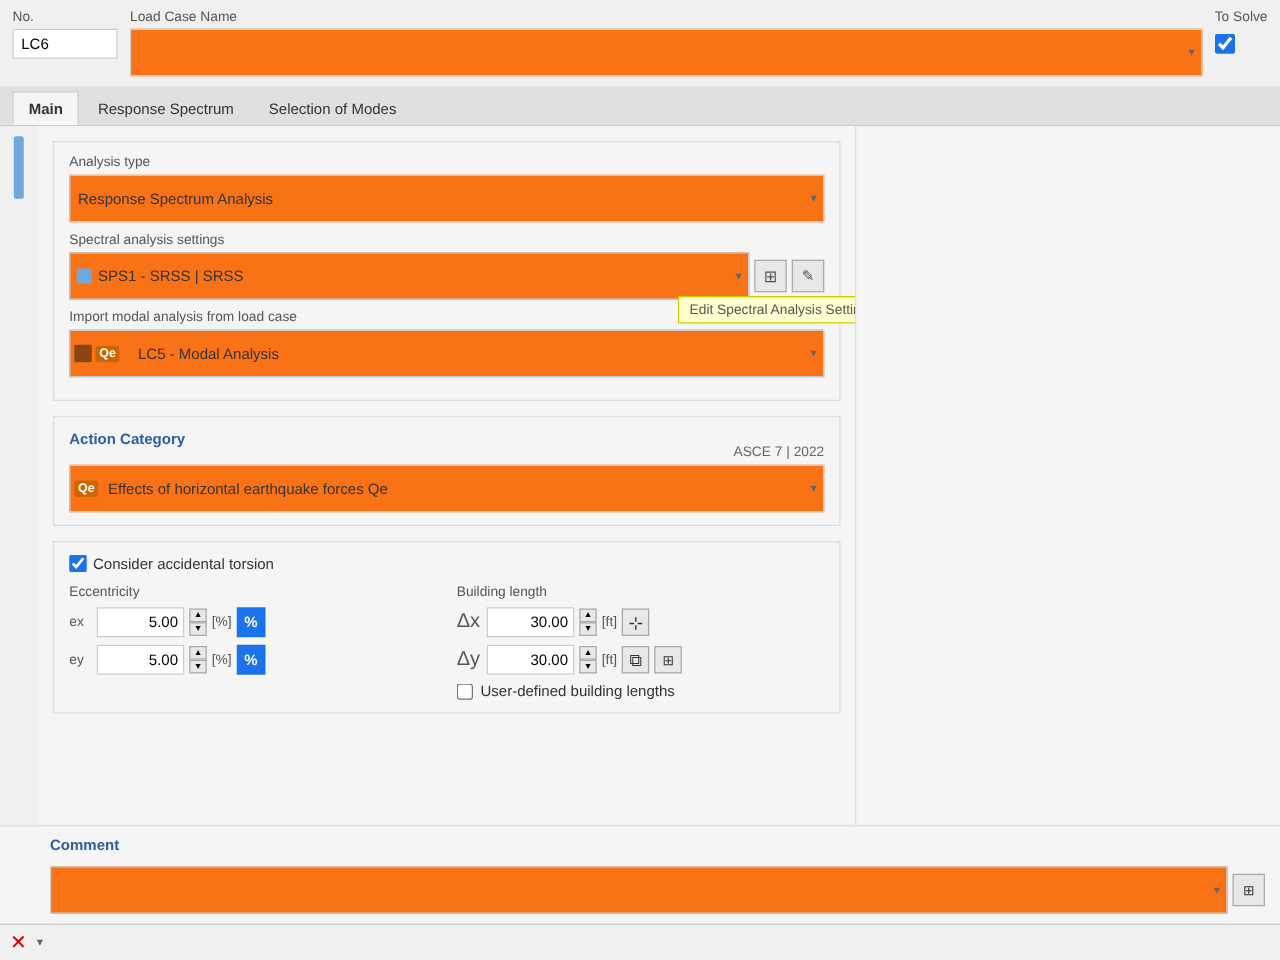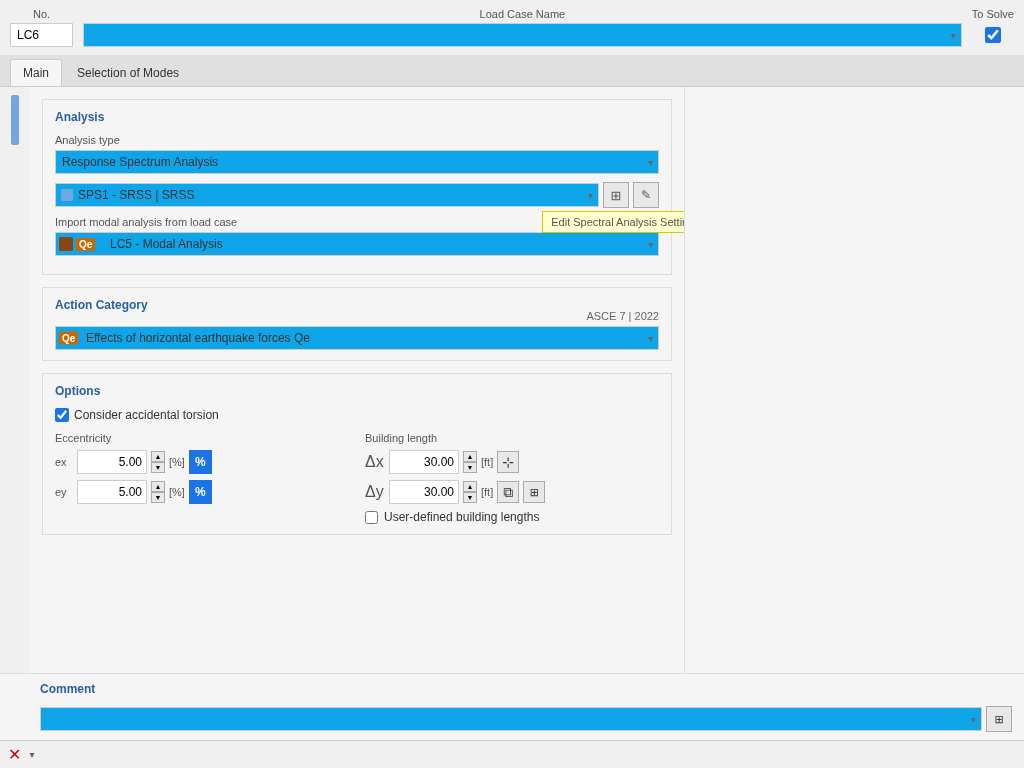--- a/index.html
+++ b/index.html
@@ -1,43 +1,43 @@
 <!DOCTYPE html>
 <html><head>
   <meta charset="utf-8">
   <style>
     * { box-sizing: border-box; margin: 0; padding: 0; font-family: 'Segoe UI', Arial, sans-serif; font-size: 12px; }
     body { background: #e8e8e8; color: #333; }
     .main-container { display: flex; flex-direction: column; height: 768px; background: #f0f0f0; }
     
     
     .header-row { display: flex; align-items: flex-start; padding: 8px 10px; background: #f0f0f0; gap: 10px; }
-    .field-group { display: flex; flex-direction: column; gap: 3px; align-items: center; }
+    .field-group { display: flex; flex-direction: column; gap: 3px; }
     .field-label { font-size: 11px; color: #555; }
-    .no-input { width: 63px; border: 1px solid #ccc; background: #fff; padding: 4px 6px; font-size: 12px; }
+    .no-input { width: 84px; border: 1px solid #ccc; background: #fff; padding: 4px 6px; font-size: 12px; }
     .load-case-name-group { flex: 1; }
     .to-solve-group { margin-left: auto; }
     .to-solve-checkbox { width: 16px; height: 16px; accent-color: #1a73e8; margin-top: 4px; }
     
     
     .tabs-bar { display: flex; background: #e0e0e0; border-bottom: 1px solid #ccc; padding: 0 10px; }
     .tab { padding: 6px 12px; cursor: pointer; border: 1px solid transparent; border-bottom: none; font-size: 12px; color: #333; background: #e0e0e0; margin-right: 2px; margin-top: 4px; }
-    .tab.active { background: #f5f5f5; border-color: #ccc; border-bottom-color: #f5f5f5; font-weight: 400; }
+    .tab.active { background: #f5f5f5; border-color: #ccc; border-bottom-color: #f5f5f5; font-weight: 700; }
     .main-panel { flex: 1; background: #f5f5f5; padding: 12px; overflow-y: auto; }
     .right-panel { width: 340px; background: #f5f5f5; border-left: 1px solid #ddd; }
     
     
     .section { background: #f5f5f5; margin-bottom: 12px; border: 1px solid #ddd; padding: 10px 12px; }
     .section-title { font-weight: 600; color: #2a5fa0; font-size: 12px; margin-bottom: 10px; }
     
     
     .form-row { margin-bottom: 8px; }
     .form-label { font-size: 11px; color: #555; margin-bottom: 4px; display: block; }
     .select-wrapper { position: relative; display: flex; align-items: center; }
-    .select-field { width: 100%; border: 1px solid #ccc; background: #0ea5e9; padding: 4px 24px 4px 6px; font-size: 12px; appearance: none; height: 24px; color: #333; cursor: pointer; }
+    .select-field { width: 100%; border: 1px solid #ccc; background: #f97316; padding: 4px 24px 4px 6px; font-size: 12px; appearance: none; height: 38px; color: #333; cursor: pointer; }
     .select-arrow { position: absolute; right: 6px; color: #666; font-size: 10px; pointer-events: none; }
     
     
     .spectral-row { display: flex; align-items: center; gap: 4px; }
     .icon-btn { width: 26px; height: 26px; border: 1px solid #aaa; background: #e8e8e8; cursor: pointer; display: flex; align-items: center; justify-content: center; font-size: 11px; position: relative; }
     
     
     .tooltip { position: absolute; top: 28px; right: -60px; background: #ffffd0; border: 1px solid #cccc00; padding: 4px 8px; white-space: nowrap; font-size: 11px; z-index: 100; pointer-events: none; }
     
     
@@ -94,45 +94,46 @@
       </div>
     </div>
     <div class="field-group to-solve-group">
       <div class="field-label">To Solve</div>
       <input type="checkbox" class="to-solve-checkbox" checked="" style="">
     </div>
   </div>
 
   <div class="tabs-bar">
     <div class="tab active">Main</div>
+    <div class="tab">Response Spectrum</div>
     <div class="tab">Selection of Modes</div>
   </div>
 
   <div class="content-wrapper">
 
     <div class="left-col">
       <div class="blue-bar"></div>
     </div>
 
     <div class="main-panel">
 
       <div class="section">
-        <div class="section-title">Analysis</div>
 
         <div class="form-row">
           <div class="form-label">Analysis type</div>
           <div class="select-wrapper">
             <select class="select-field">
               <option>Response Spectrum Analysis</option>
             </select>
             <span class="select-arrow">▾</span>
           </div>
         </div>
 
         <div class="form-row">
+          <div class="form-label">Spectral analysis settings</div>
           <div class="spectral-row">
             <div class="select-wrapper" style="flex:1; position:relative;">
               <div style="position:absolute; left:6px; top:50%; transform:translateY(-50%); width:12px; height:12px; background:#6fa8dc; border-radius:1px;"></div>
               <select class="select-field" style="padding-left:22px;">
                 <option>SPS1 - SRSS | SRSS</option>
               </select>
               <span class="select-arrow">▾</span>
             </div>
             <div class="icon-btn" style="font-size:13px; color:#555;">⊞</div>
             <div class="icon-btn" style="position:relative; font-size:12px; color:#555;">
@@ -167,21 +168,20 @@
             <span style="background:#cc6600; color:#fff; padding:1px 3px; font-size:10px; font-weight:bold; border-radius:2px;">Qe</span>
           </span>
           <select class="select-field" style="padding-left:30px;">
             <option>Effects of horizontal earthquake forces  Qe</option>
           </select>
           <span class="select-arrow">▾</span>
         </div>
       </div>
 
       <div class="section">
-        <div class="section-title">Options</div>
 
         <div class="options-checkbox-row">
           <input type="checkbox" class="options-checkbox" checked="" style="">
           <span>Consider accidental torsion</span>
         </div>
 
         <div class="eccentricity-grid">
 
           <div class="ecc-col">
             <div class="ecc-label">Eccentricity</div>

